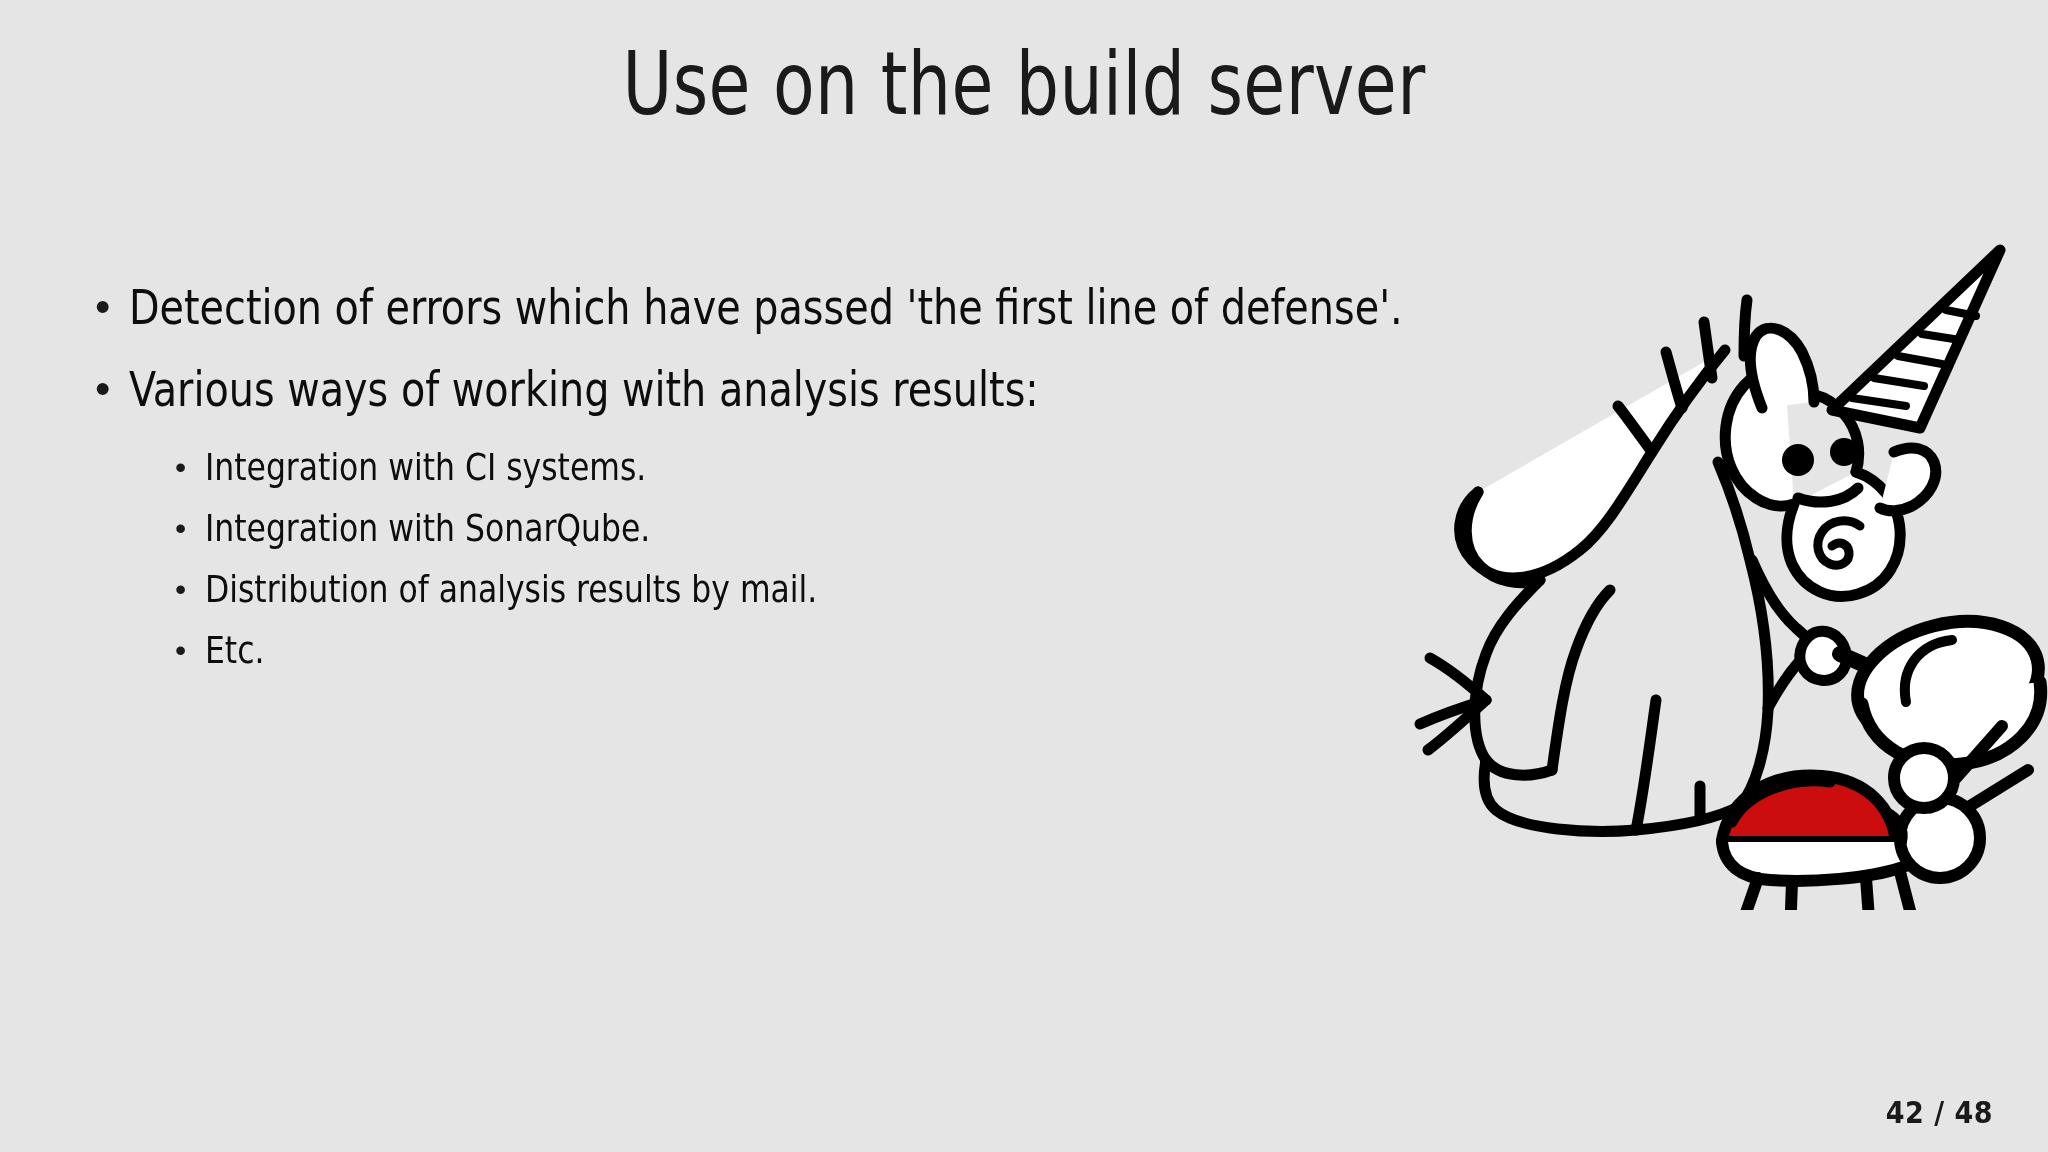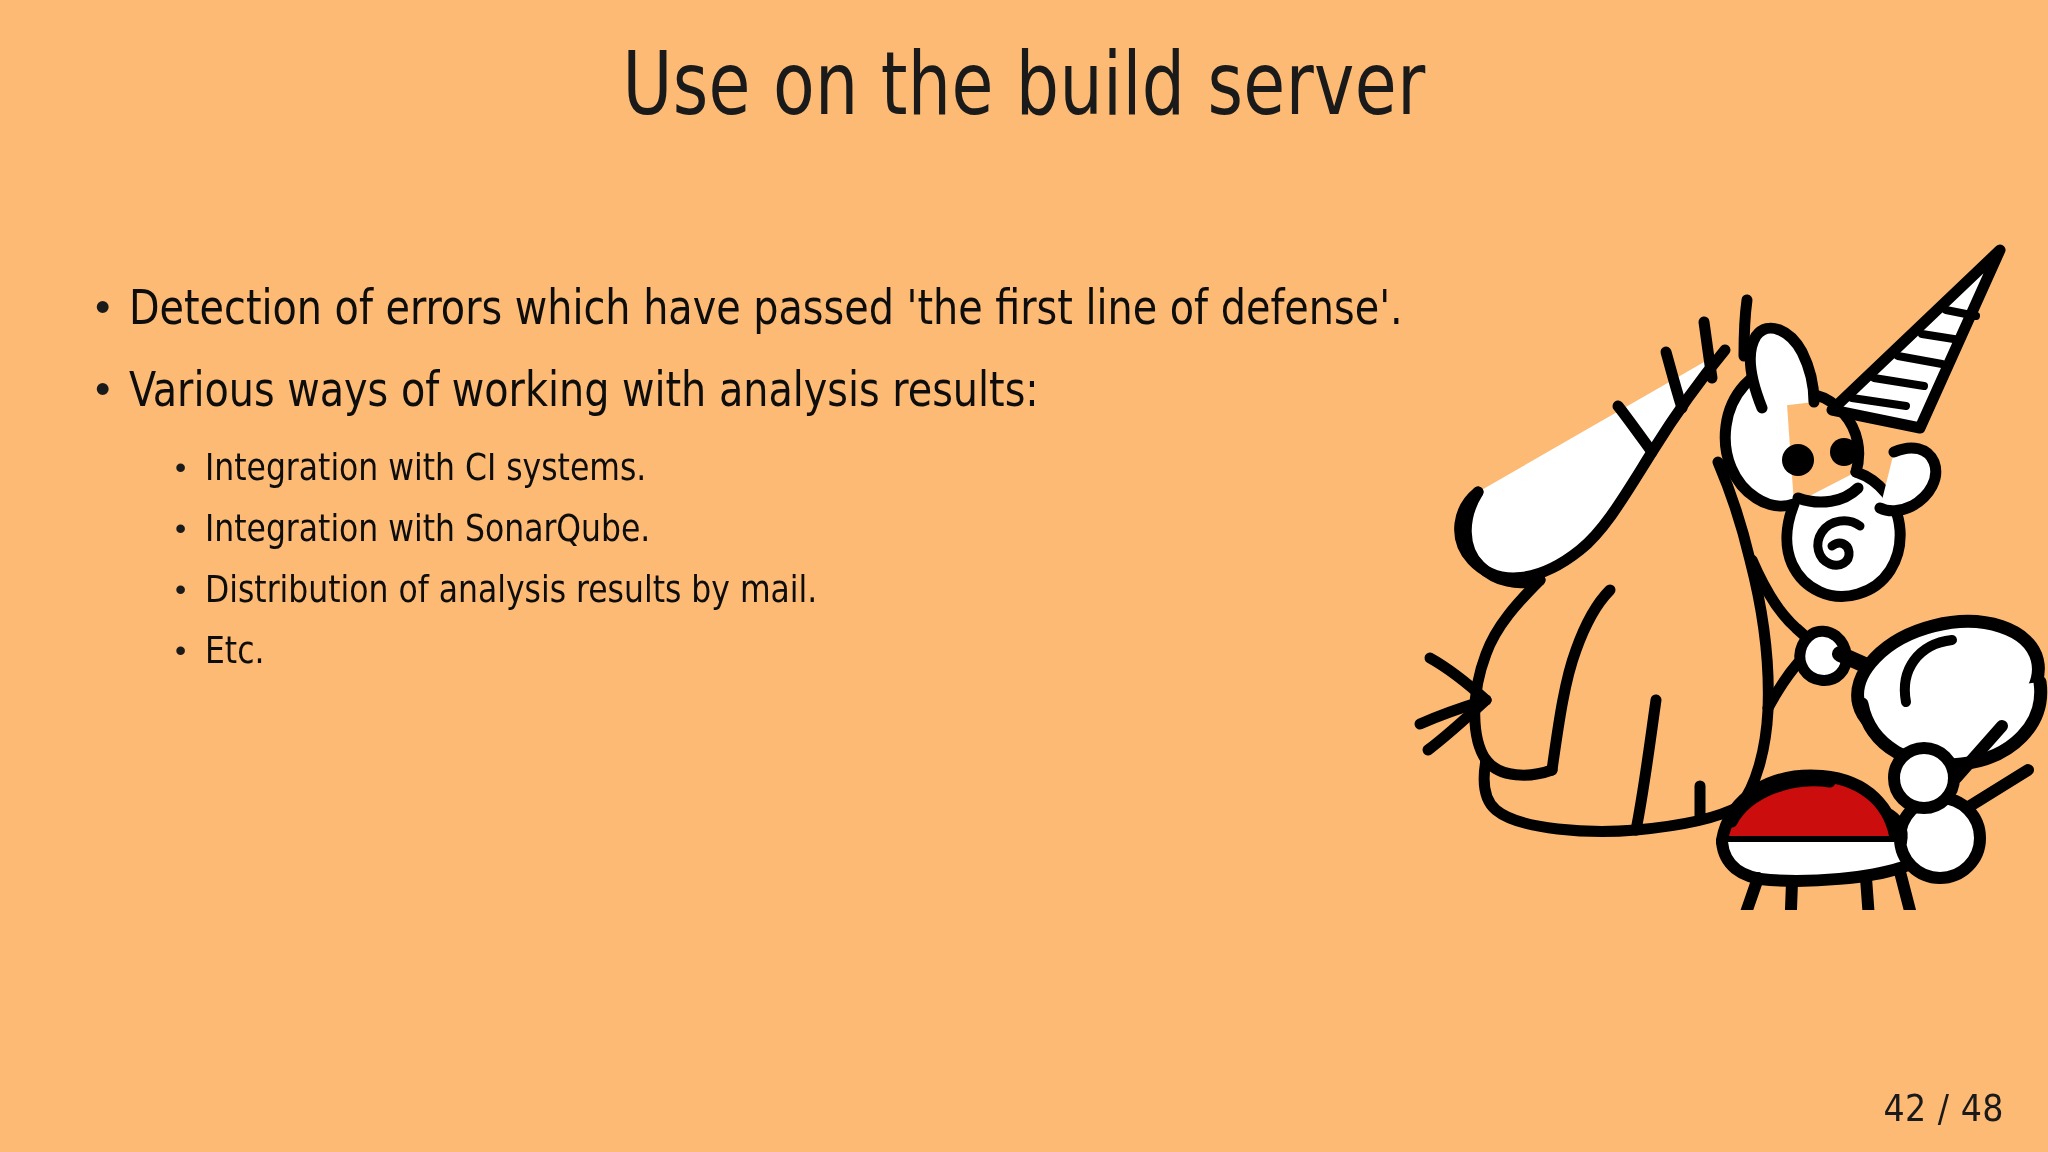--- a/index.html
+++ b/index.html
@@ -9,21 +9,21 @@
     background: #ffffff;
   }
   body {
     font-family: "Liberation Sans", "DejaVu Sans", sans-serif;
   }
 
   #slide {
     position: relative;
     width: 2048px;
     height: 1152px;
-    background: #fdba74;
+    background: #e5e5e5;
     overflow: hidden;
   }
 
   
   #slide-title {
     position: absolute;
     left: 0;
     top: 36px;
     width: 2048px;
     text-align: center;
@@ -111,25 +111,25 @@
   }
   #unicorn-artwork svg {
     display: block;
     width: 100%;
     height: 100%;
   }
 
   
   #page-number {
     position: absolute;
-    right: 44px;
+    right: 55px;
     bottom: 22px;
     font-family: "DejaVu Sans Condensed", "Liberation Sans Narrow", "Liberation Sans", sans-serif;
-    font-size: 37px;
-    font-weight: 400;
+    font-size: 30px;
+    font-weight: 700;
     color: #1a1a1a;
     letter-spacing: 0.5px;
   }
 </style>
 </head>
 <body>
 
 <div id="slide">
 
   <div id="slide-title">Use on the build server</div>

